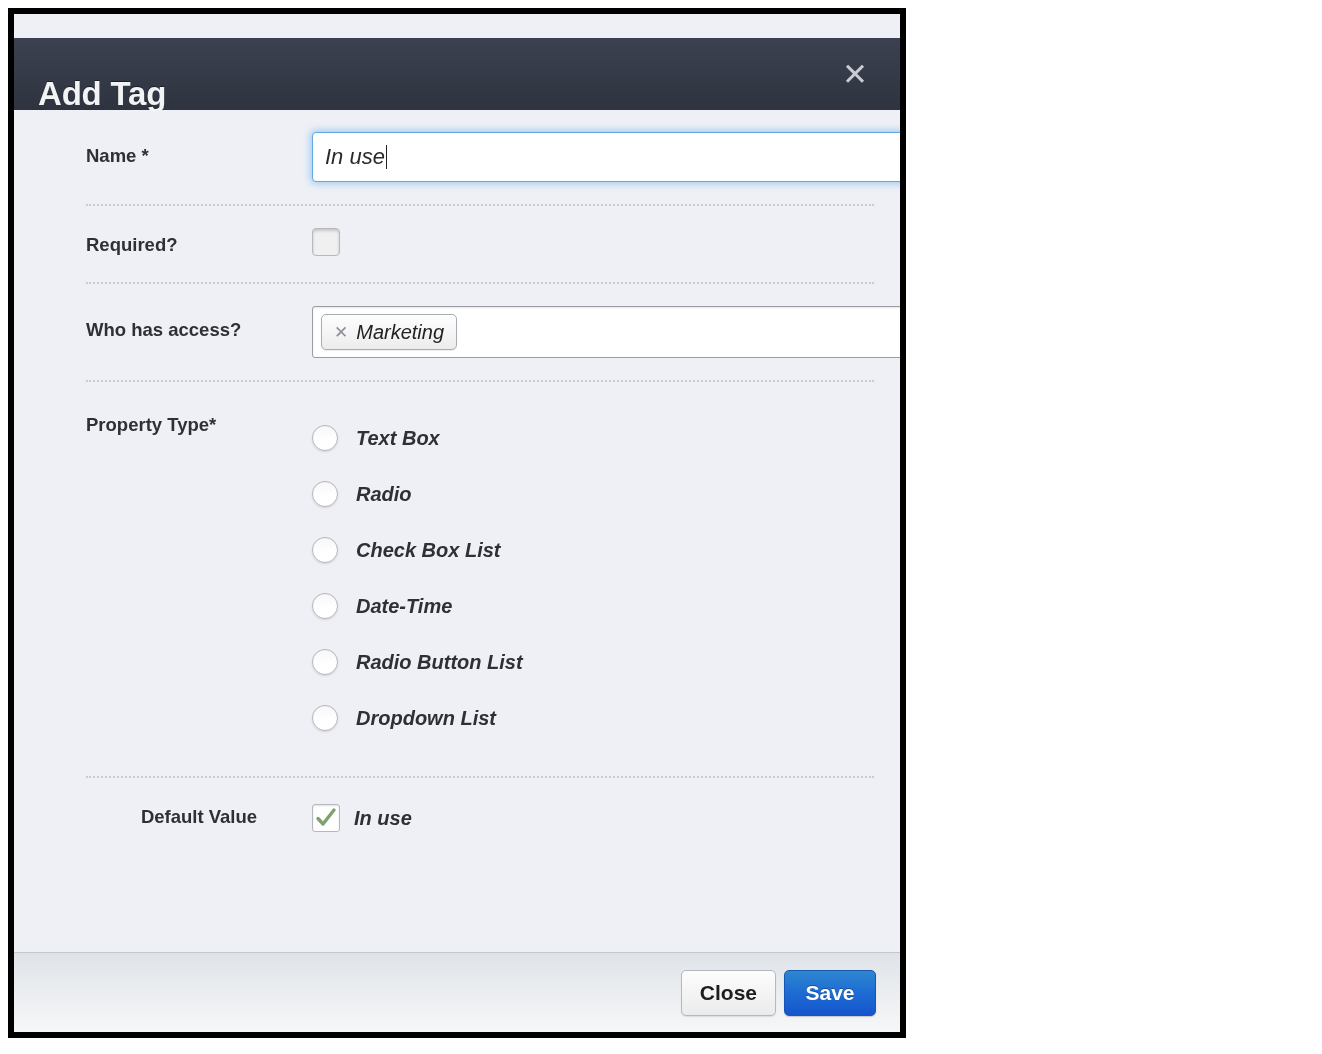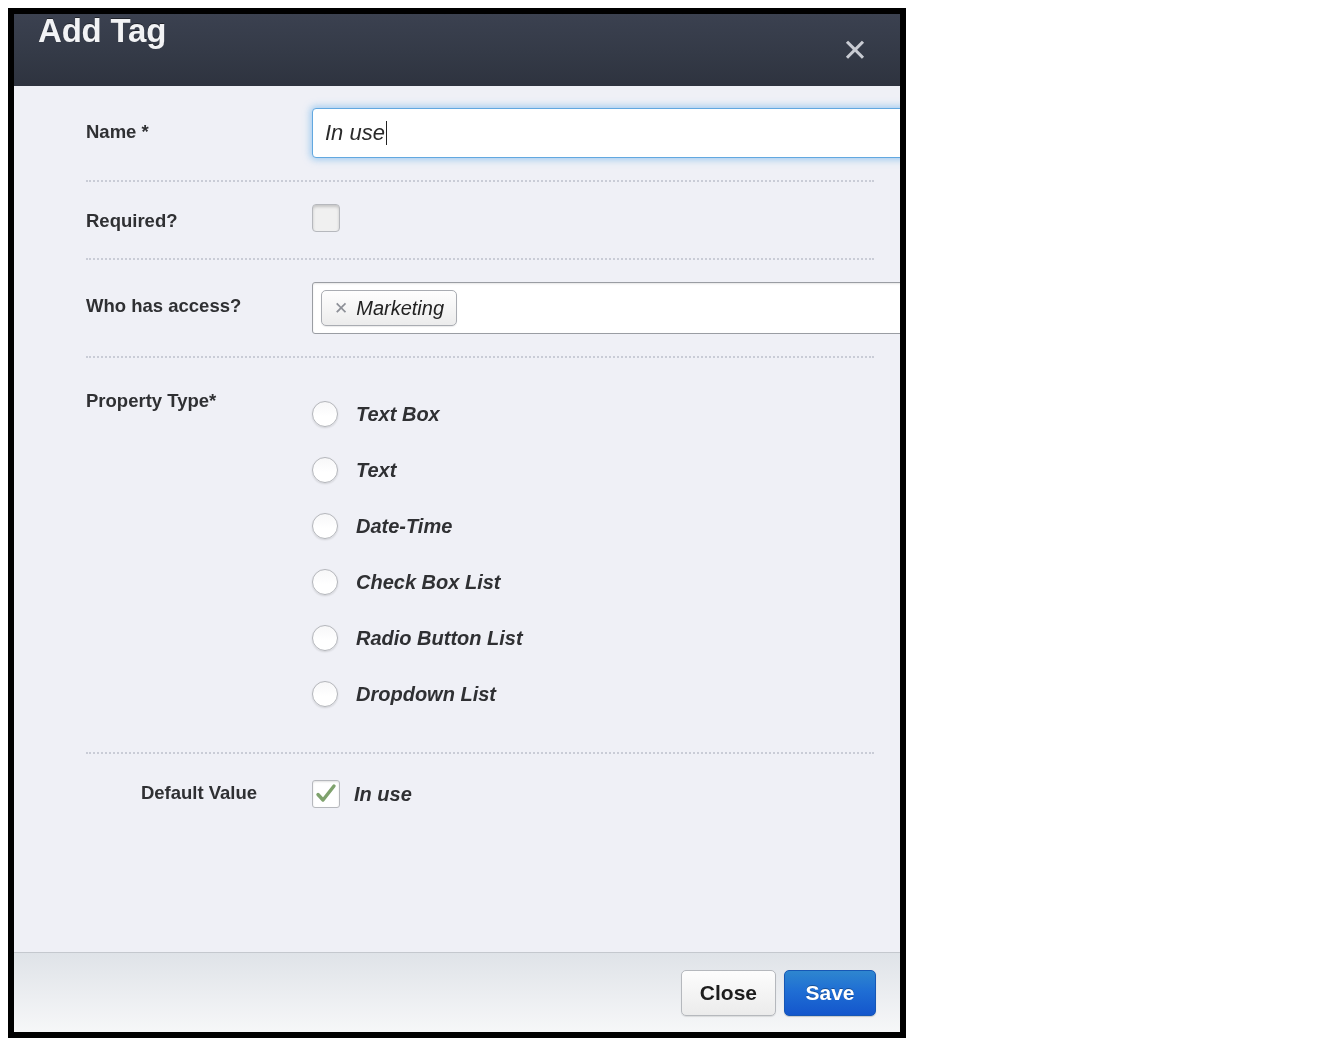--- a/index.html
+++ b/index.html
@@ -21,22 +21,23 @@
     flex-direction: column;
   }
 
   
   .modal-header {
     position: relative;
     height: 72px;
     flex: 0 0 72px;
     background: linear-gradient(to bottom, #3b4150 0%, #343a47 55%, #2e333f 100%);
     display: flex;
-    align-items: flex-start;
+    align-items: flex-end;
     padding: 0 26px 0 24px;
+    margin-top: 24px;
   }
   .modal-title {
     color: #f2f3f5;
     font-size: 33px;
     font-weight: bold;
     letter-spacing: -0.2px;
     text-shadow: 0 -1px 0 rgba(0,0,0,0.45);
     line-height: 1;
     margin: 0;
   }
@@ -292,31 +293,31 @@
       <div class="row-field radio-list">
 
         <div class="radio-item">
           <span class="radio"></span>
           <span class="radio-label">Text Box</span>
         </div>
 
 
         <div class="radio-item">
           <span class="radio"></span>
-          <span class="radio-label">Text</span>
+          <span class="radio-label">Radio</span>
+        </div>
+
+        <div class="radio-item">
+          <span class="radio"></span>
+          <span class="radio-label">Check Box List</span>
         </div>
 
         <div class="radio-item">
           <span class="radio"></span>
           <span class="radio-label">Date-Time</span>
-        </div>
-
-        <div class="radio-item">
-          <span class="radio"></span>
-          <span class="radio-label">Check Box List</span>
         </div>
 
         <div class="radio-item">
           <span class="radio"></span>
           <span class="radio-label">Radio Button List</span>
         </div>
 
         <div class="radio-item">
           <span class="radio"></span>
           <span class="radio-label">Dropdown List</span>

